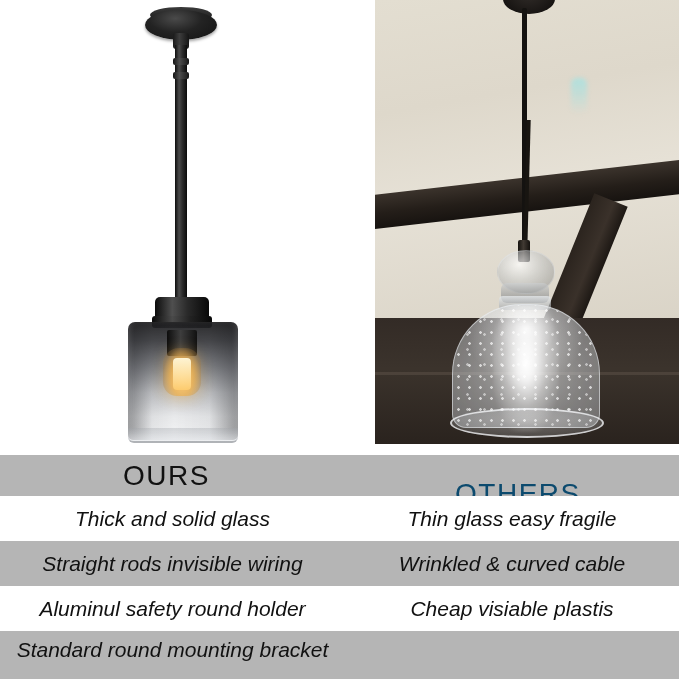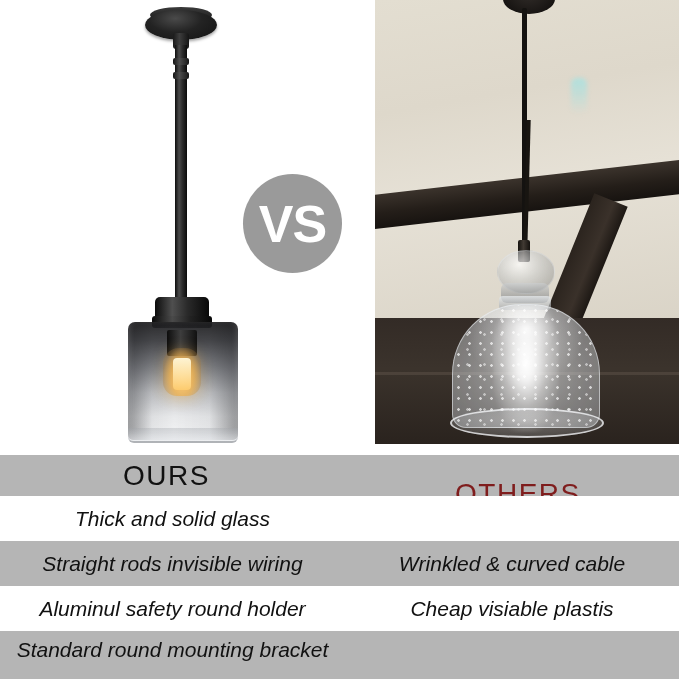--- a/index.html
+++ b/index.html
@@ -354,23 +354,20 @@
     <div class="holder-cap"></div>
     <div class="holder-ring"></div>
     <div class="glow"></div>
     <div class="shade"></div>
     <div class="socket"></div>
     <div class="bulb-glass"></div>
     <div class="filament"></div>
     <div class="shade-rim"></div>
   </div>
 
-  <div id="vs-badge" style="background: rgb(154, 154, 154);">
-    <span class="vs-text">VS</span>
-  </div>
 
   <div id="others-photo">
     <div class="ceiling"></div>
     <div class="beam-main"></div>
     <div class="beam-diag"></div>
     <div class="teal-glint"></div>
     <div class="dark-wall"></div>
     <div class="wall-seam"></div>
     <div class="photo-canopy"></div>
     <div class="cord"></div>
@@ -387,25 +384,26 @@
   </div>
 
 </div>
 
 <div id="compare-table">
 
   <div class="row white spacer-top" style="background: rgb(255, 255, 255);"></div>
 
   <div class="row gray header" style="background: rgb(181, 181, 181); gap: 24px;">
     <div class="cell ours" style="color: rgb(17, 17, 17);">OURS</div>
-    <div class="cell others" style="color: #7f1d1d; margin-top: 36px;">OTHERS</div>
+    <div class="cell others" style="color: #0c4a6e; margin-top: 36px;">OTHERS</div>
   </div>
 
   <div class="row white data" style="background: rgb(255, 255, 255);">
     <div class="cell ours" style="color: rgb(17, 17, 17);">Thick and solid glass</div>
+    <div class="cell others" style="color: rgb(17, 17, 17);">Thin glass easy fragile</div>
   </div>
 
   <div class="row gray data" style="background: rgb(181, 181, 181);">
     <div class="cell ours" style="color: rgb(17, 17, 17);">Straight rods invisible wiring</div>
     <div class="cell others" style="color: rgb(17, 17, 17);">Wrinkled &amp; curved cable</div>
   </div>
 
   <div class="row white data" style="background: rgb(255, 255, 255);">
     <div class="cell ours" style="color: rgb(17, 17, 17);">Aluminul safety round holder</div>
     <div class="cell others" style="color: rgb(17, 17, 17);">Cheap visiable plastis</div>

